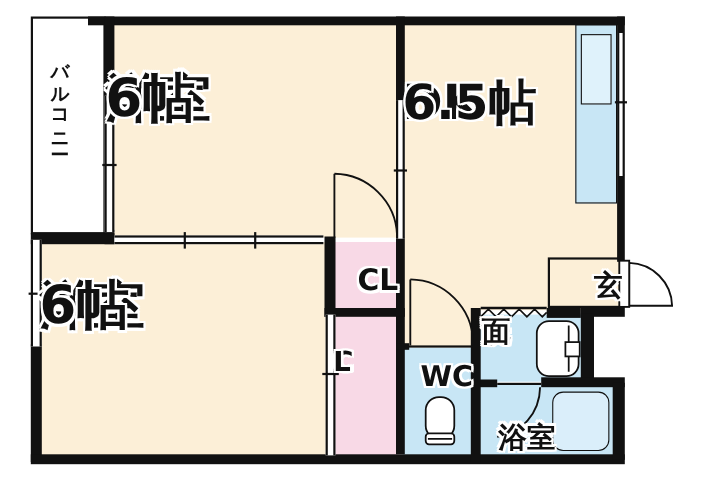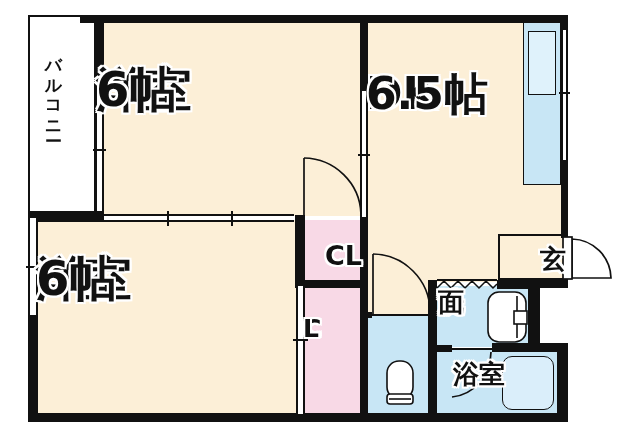--- a/index.html
+++ b/index.html
@@ -139,23 +139,24 @@
     <span>6帖</span>
   </div>
 
   <div class="lbl" style="left:303px;top:240px;width:59px;font-size:27px;">CL</div>
 
   <div class="lbl" style="left:303px;top:314px;width:59px;font-size:25px;line-height:30px;">
     <span>C</span>
     <span>L</span>
   </div>
 
+  <div class="lbl" style="left:366px;top:328px;width:64px;font-size:26px;">WC</div>
 
   <div class="lbl" style="left:438px;top:288px;width:34px;font-size:26px;line-height:29px;">
     <span>洗</span>
     <span>面</span>
   </div>
 
-  <div class="lbl" style="left:435px;top:357px;width:70px;font-size:26px;">浴室</div>
+  <div class="lbl" style="left:435px;top:380px;width:70px;font-size:26px;">浴室</div>
 
   <div class="lbl" style="left:498px;top:242px;width:68px;font-size:26px;">玄</div>
 
 </div>
 
 </body></html>

